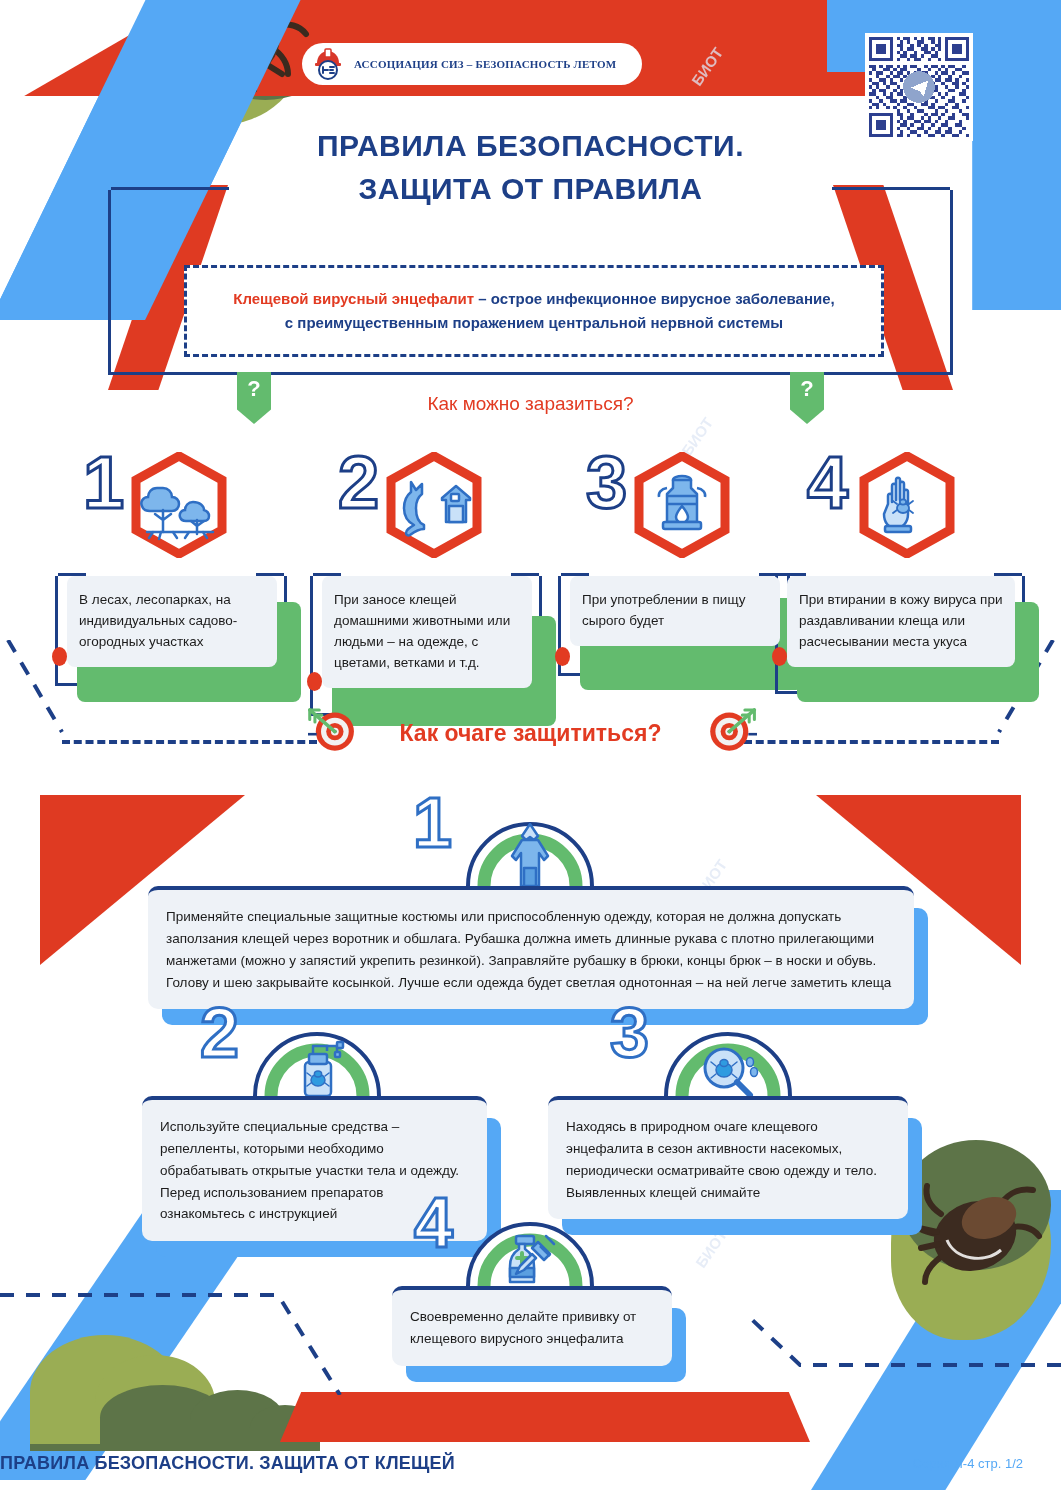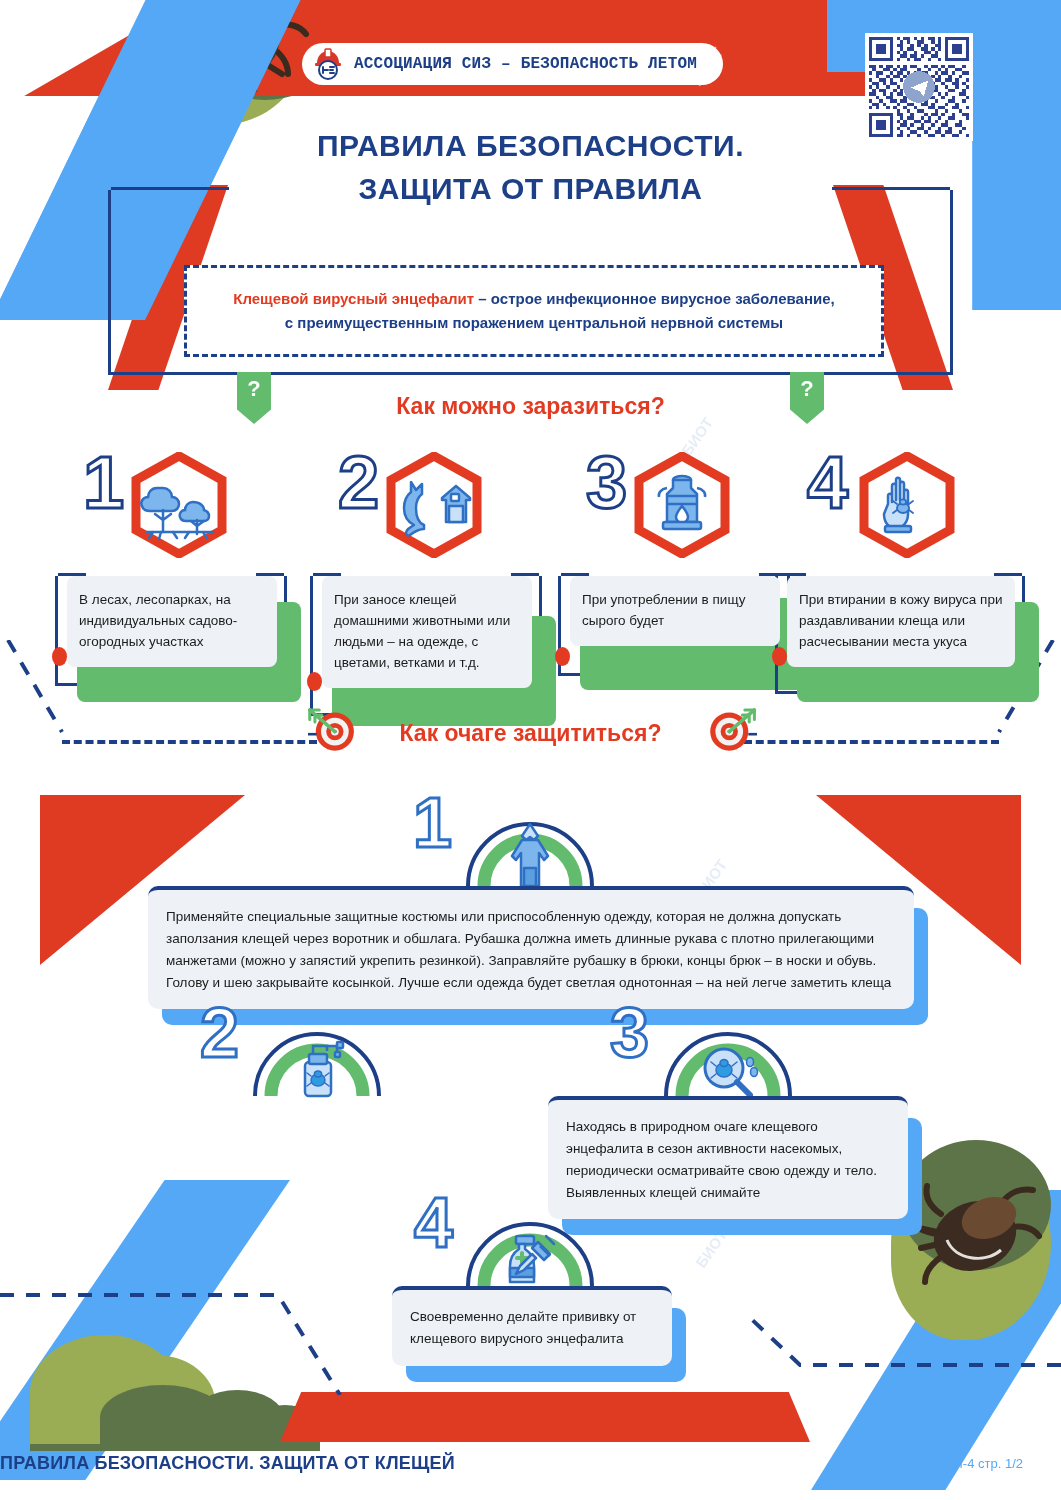--- a/index.html
+++ b/index.html
@@ -108,22 +108,22 @@
   .dashline { position:absolute; border-top: 4px dashed #1d3f87; }
 
   
   .brand-pill {
     position:absolute; left: 302px; top: 43px; height: 42px;
     background:#fff; border-radius: 21px; display:flex; align-items:center;
     padding: 0 26px 0 10px; gap: 10px; z-index: 6;
   }
   .brand-logo { width: 32px; height: 32px; flex: 0 0 32px; }
   .brand-text {
-    font-size: 16px; font-weight: bold; color:#1d3f87; letter-spacing: .2px;
-    white-space: nowrap; font-family:Liberation Mono, monospace;
+    font-size: 11px; font-weight: bold; color:#1d3f87; letter-spacing: .2px;
+    white-space: nowrap; font-family:Liberation Serif, serif;
   }
 
   
   .qr-box { position:absolute; right: 88px; top: 33px; width: 108px; height: 108px; background:#fff; z-index: 6; padding:4px;}
   .qr-box svg { display:block; }
 
   
   .title-frame {
     position:absolute; left: 108px; top: 190px; right: 108px; height: 185px;
     border: 3px solid #1d3f87; border-top: none; z-index: 3;
@@ -159,21 +159,21 @@
   .q-flag {
     width: 34px; height: 52px; background:#63bb6e;
     clip-path: polygon(0 0, 100% 0, 100% 72%, 50% 100%, 0 72%);
     display:flex; align-items:flex-start; justify-content:center;
   }
   .q-flag span { color:#fff; font-size:22px; font-weight:bold; margin-top:4px; }
   .sec-q.left { left: 237px; }
   .sec-q.right { right: 237px; }
   .sec-title-infect {
     position:absolute; left:0; right:0; top: 393px; text-align:center;
-    font-size: 23px; font-weight:bold; color:#e23b22; z-index: 9;
+    font-size: 19px; font-weight:normal; color:#e23b22; z-index: 9;
   }
 
   
   .infect-row { position:absolute; left: 0; top: 450px; width: 1061px; height: 220px; z-index: 5; }
   .icard { position:absolute; width: 232px; }
   .icard.c1 { left: 55px; }
   .icard.c2 { left: 310px; }
   .icard.c3 { left: 558px; }
   .icard.c4 { left: 775px; width: 250px; }
 
@@ -760,20 +760,24 @@
           <rect x="90" y="34" width="6" height="6" rx="1"></rect>
           <rect x="88" y="44" width="5" height="5" rx="1"></rect>
         </g>
         <g fill="#2f9be0" stroke="#2f6fc4" stroke-width="1.5">
           <ellipse cx="71" cy="72" rx="7" ry="6"></ellipse>
           <ellipse cx="71" cy="66" rx="3.6" ry="3"></ellipse>
           <path d="M64 68 l-4 -3 M64 75 l-4 3 M78 68 l4 -3 M78 75 l4 3" stroke-linecap="round" fill="none"></path>
         </g>
       </svg>
     </div>
+    <div style="position:relative;">
+      <div class="pshadow"></div>
+      <div class="pbody">Используйте специальные средства – репелленты, которыми необходимо обрабатывать открытые участки тела и одежду. Перед использованием препаратов ознакомьтесь с инструкцией</div>
+    </div>
   </div>
 
   <div class="pblock p3">
     <div class="arch-wrap">
       <div class="arch-num">3</div>
       <svg class="arch" width="140" height="90" viewBox="0 0 140 90">
         <path d="M8 88 A62 62 0 0 1 132 88" fill="#fff" stroke="#1d3f87" stroke-width="4"></path>
         <path d="M24 88 A46 46 0 0 1 116 88" fill="none" stroke="#63bb6e" stroke-width="13"></path>
         <circle cx="66" cy="60" r="19" fill="#c9e1f8" stroke="#2f6fc4" stroke-width="3"></circle>
         <path d="M79 74 L92 87" stroke="#2f6fc4" stroke-width="6" stroke-linecap="round"></path>

